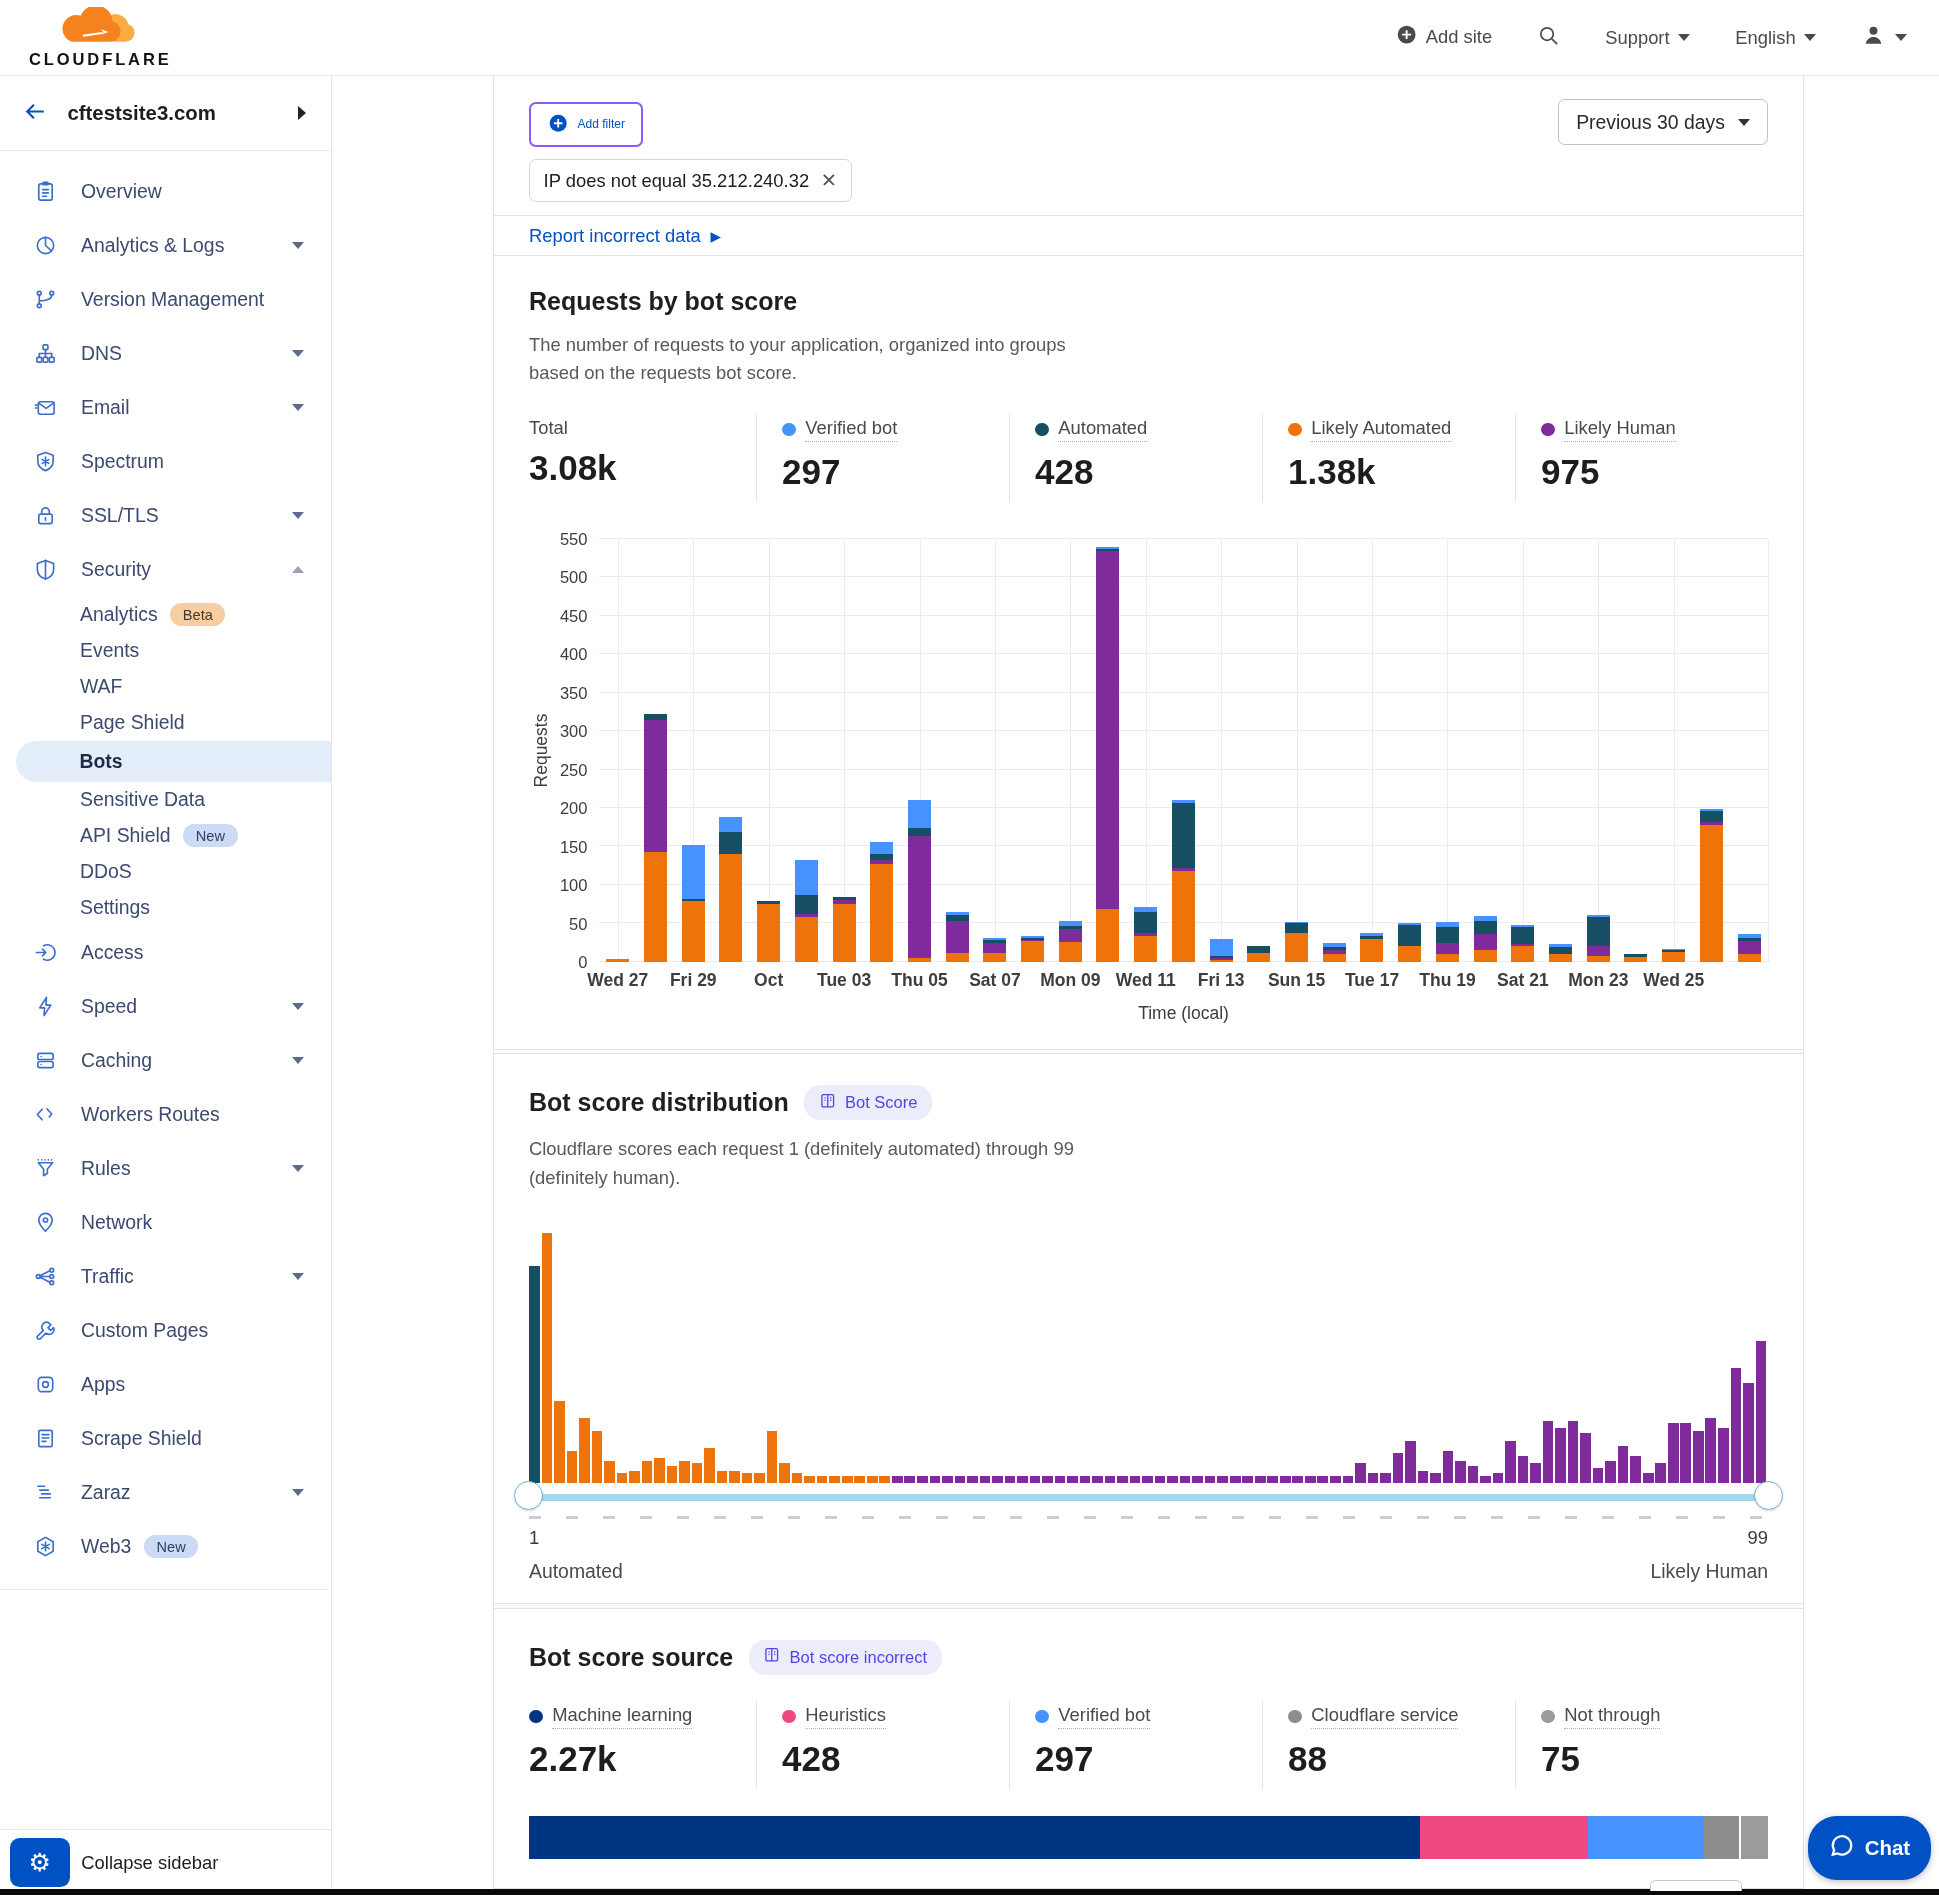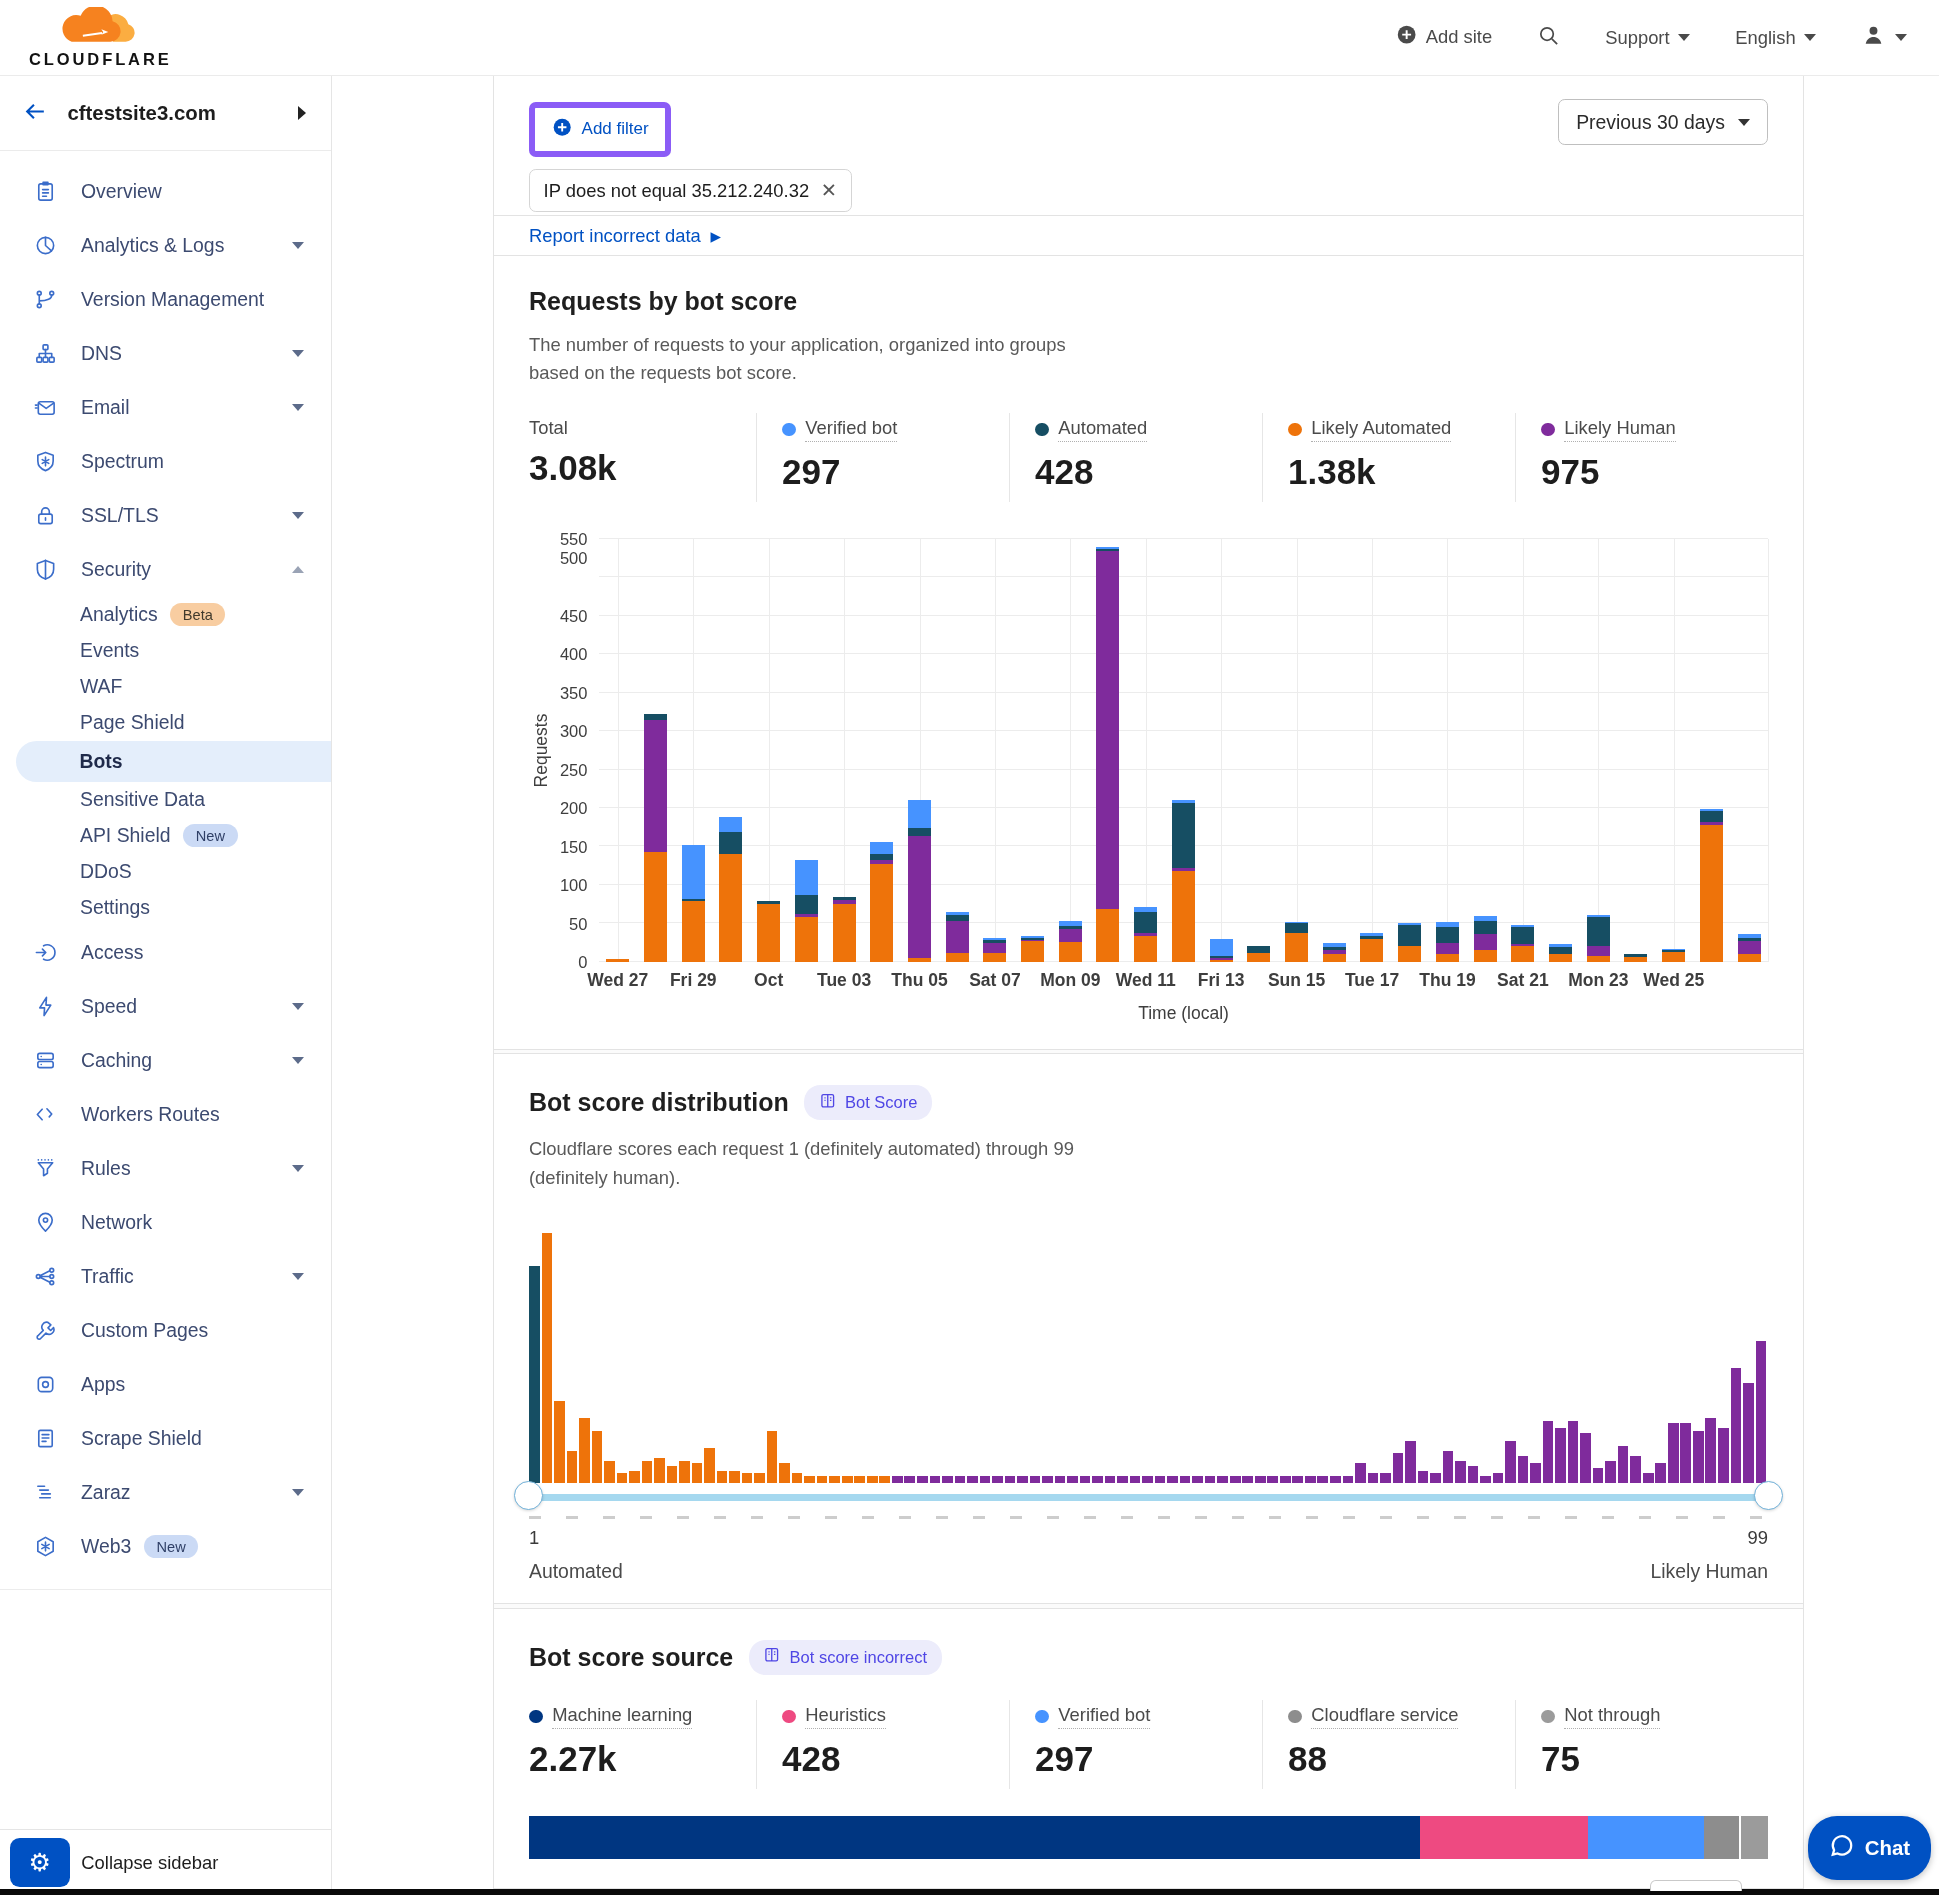--- a/index.html
+++ b/index.html
@@ -34,21 +34,21 @@
   .badge.beta { background:#f8cda1; color:#413a2c; }
   .badge.new { background:#cbdaf5; color:#2f3f66; }
   .nav-divider { border-top:1px solid #ececec; margin-top:15.5px; }
   .sb-footer { flex:none; height:66px; border-top:1px solid #e5e5e5; display:flex; align-items:center; padding:0 9.7px; }
   .collapse-btn { width:60px; height:49px; background:#0051c3; border-radius:9.7px; display:flex; align-items:center; justify-content:center; color:#fff; font-size:25px; cursor:pointer; }
   .sb-footer .lbl { font-size:18.4px; color:#1d1d1d; margin-left:11.6px; }
 
   
   .main-panel { position:absolute; left:493px; top:76px; width:1311px; bottom:0; background:#fff; border-left:1px solid #e3e3e3; border-right:1px solid #e3e3e3; }
   .toolbar { position:relative; padding:26px 35px 0; height:140px; border-bottom:1px solid #e3e3e3; }
-  .add-filter-btn { display:inline-flex; align-items:center; gap:9.7px; border:6px solid #8b5cf6; border-radius:6.8px; padding:8.7px 16.5px; color:#0051c3; font-size:17px; background:#fff; cursor:pointer; }
+  .add-filter-btn { display:inline-flex; align-items:center; gap:9.7px; border:2px solid #8b5cf6; border-radius:6.8px; padding:8.7px 16.5px; color:#0051c3; font-size:12px; background:#fff; cursor:pointer; }
   .filter-chip { margin-top:12.6px; display:inline-flex; align-items:center; gap:11.6px; border:1px solid #d5d5d5; border-radius:6.8px; padding:8.7px 13.6px; font-size:18.4px; color:#1d1d1d; background:#fff; }
   .chip-x { color:#555; font-size:19.4px; cursor:pointer; }
   .date-select { position:absolute; right:35px; top:23px; display:inline-flex; align-items:center; gap:12.6px; border:1px solid #bfbfbf; border-radius:6.8px; padding:10.7px 17.5px; font-size:19.4px; color:#2b2b2b; background:#fff; cursor:pointer; }
   .date-select .caret-down { border-top-color:#333; }
   .report-row { height:40px; display:flex; align-items:center; padding-left:35px; border-bottom:1px solid #e3e3e3; gap:9.7px; }
   .report-row .lnk { color:#0051c3; font-size:18.4px; cursor:pointer; }
   .report-row .arrow { color:#0051c3; font-size:13.6px; }
 
   .section { padding:31px 35px 0; }
   .card-gap { height:5.8px; background:#fbfbfb; border-top:1px solid #e3e3e3; border-bottom:1px solid #e3e3e3; }
@@ -478,21 +478,21 @@
           <span style="bottom: 0px;">0</span>
           <span style="bottom: 38px;">50</span>
           <span style="bottom: 77px;">100</span>
           <span style="bottom: 115px;">150</span>
           <span style="bottom: 154px;">200</span>
           <span style="bottom: 192px;">250</span>
           <span style="bottom: 231px;">300</span>
           <span style="bottom: 269px;">350</span>
           <span style="bottom: 308px;">400</span>
           <span style="bottom: 346px;">450</span>
-          <span style="bottom: 404px;">500</span>
+          <span style="bottom: 385px;">500</span>
           <span style="bottom: 423px;">550</span>
         </div>
       <div class="plot" id="ts-plot">
           <div class="hline" style="bottom: 0%;"></div>
           <div class="hline" style="bottom: 9.09091%;"></div>
           <div class="hline" style="bottom: 18.1818%;"></div>
           <div class="hline" style="bottom: 27.2727%;"></div>
           <div class="hline" style="bottom: 36.3636%;"></div>
           <div class="hline" style="bottom: 45.4545%;"></div>
           <div class="hline" style="bottom: 54.5455%;"></div>

